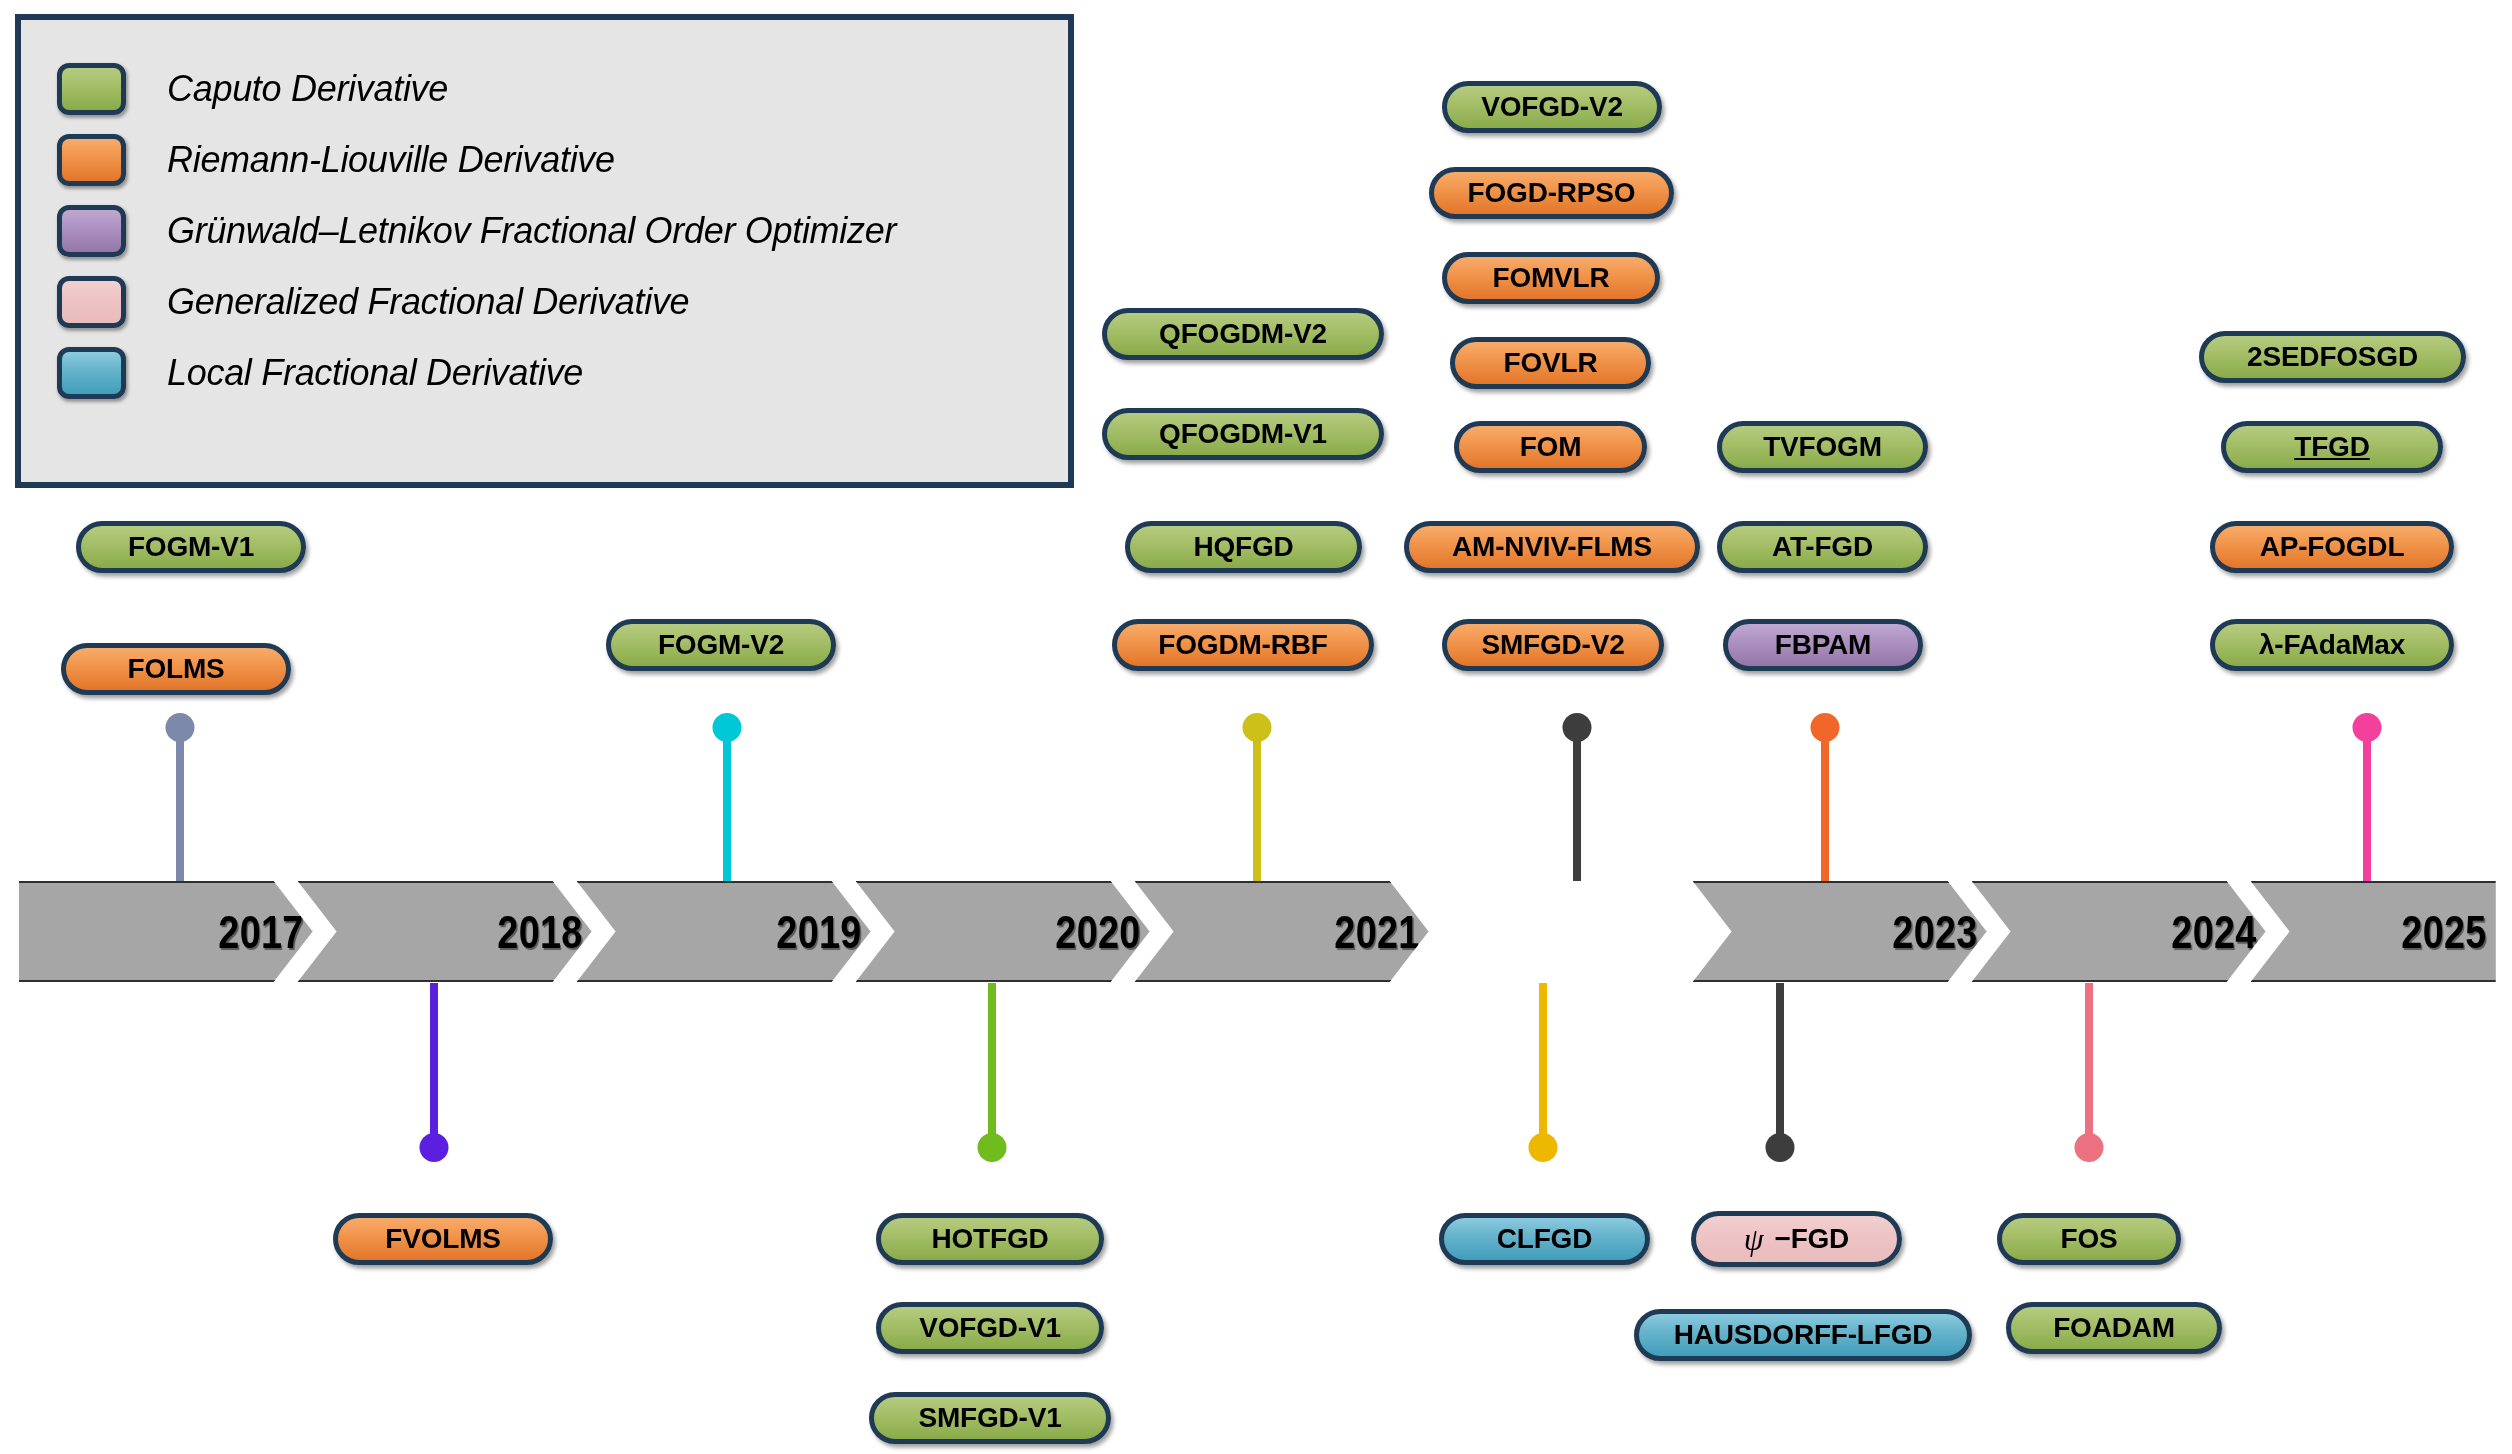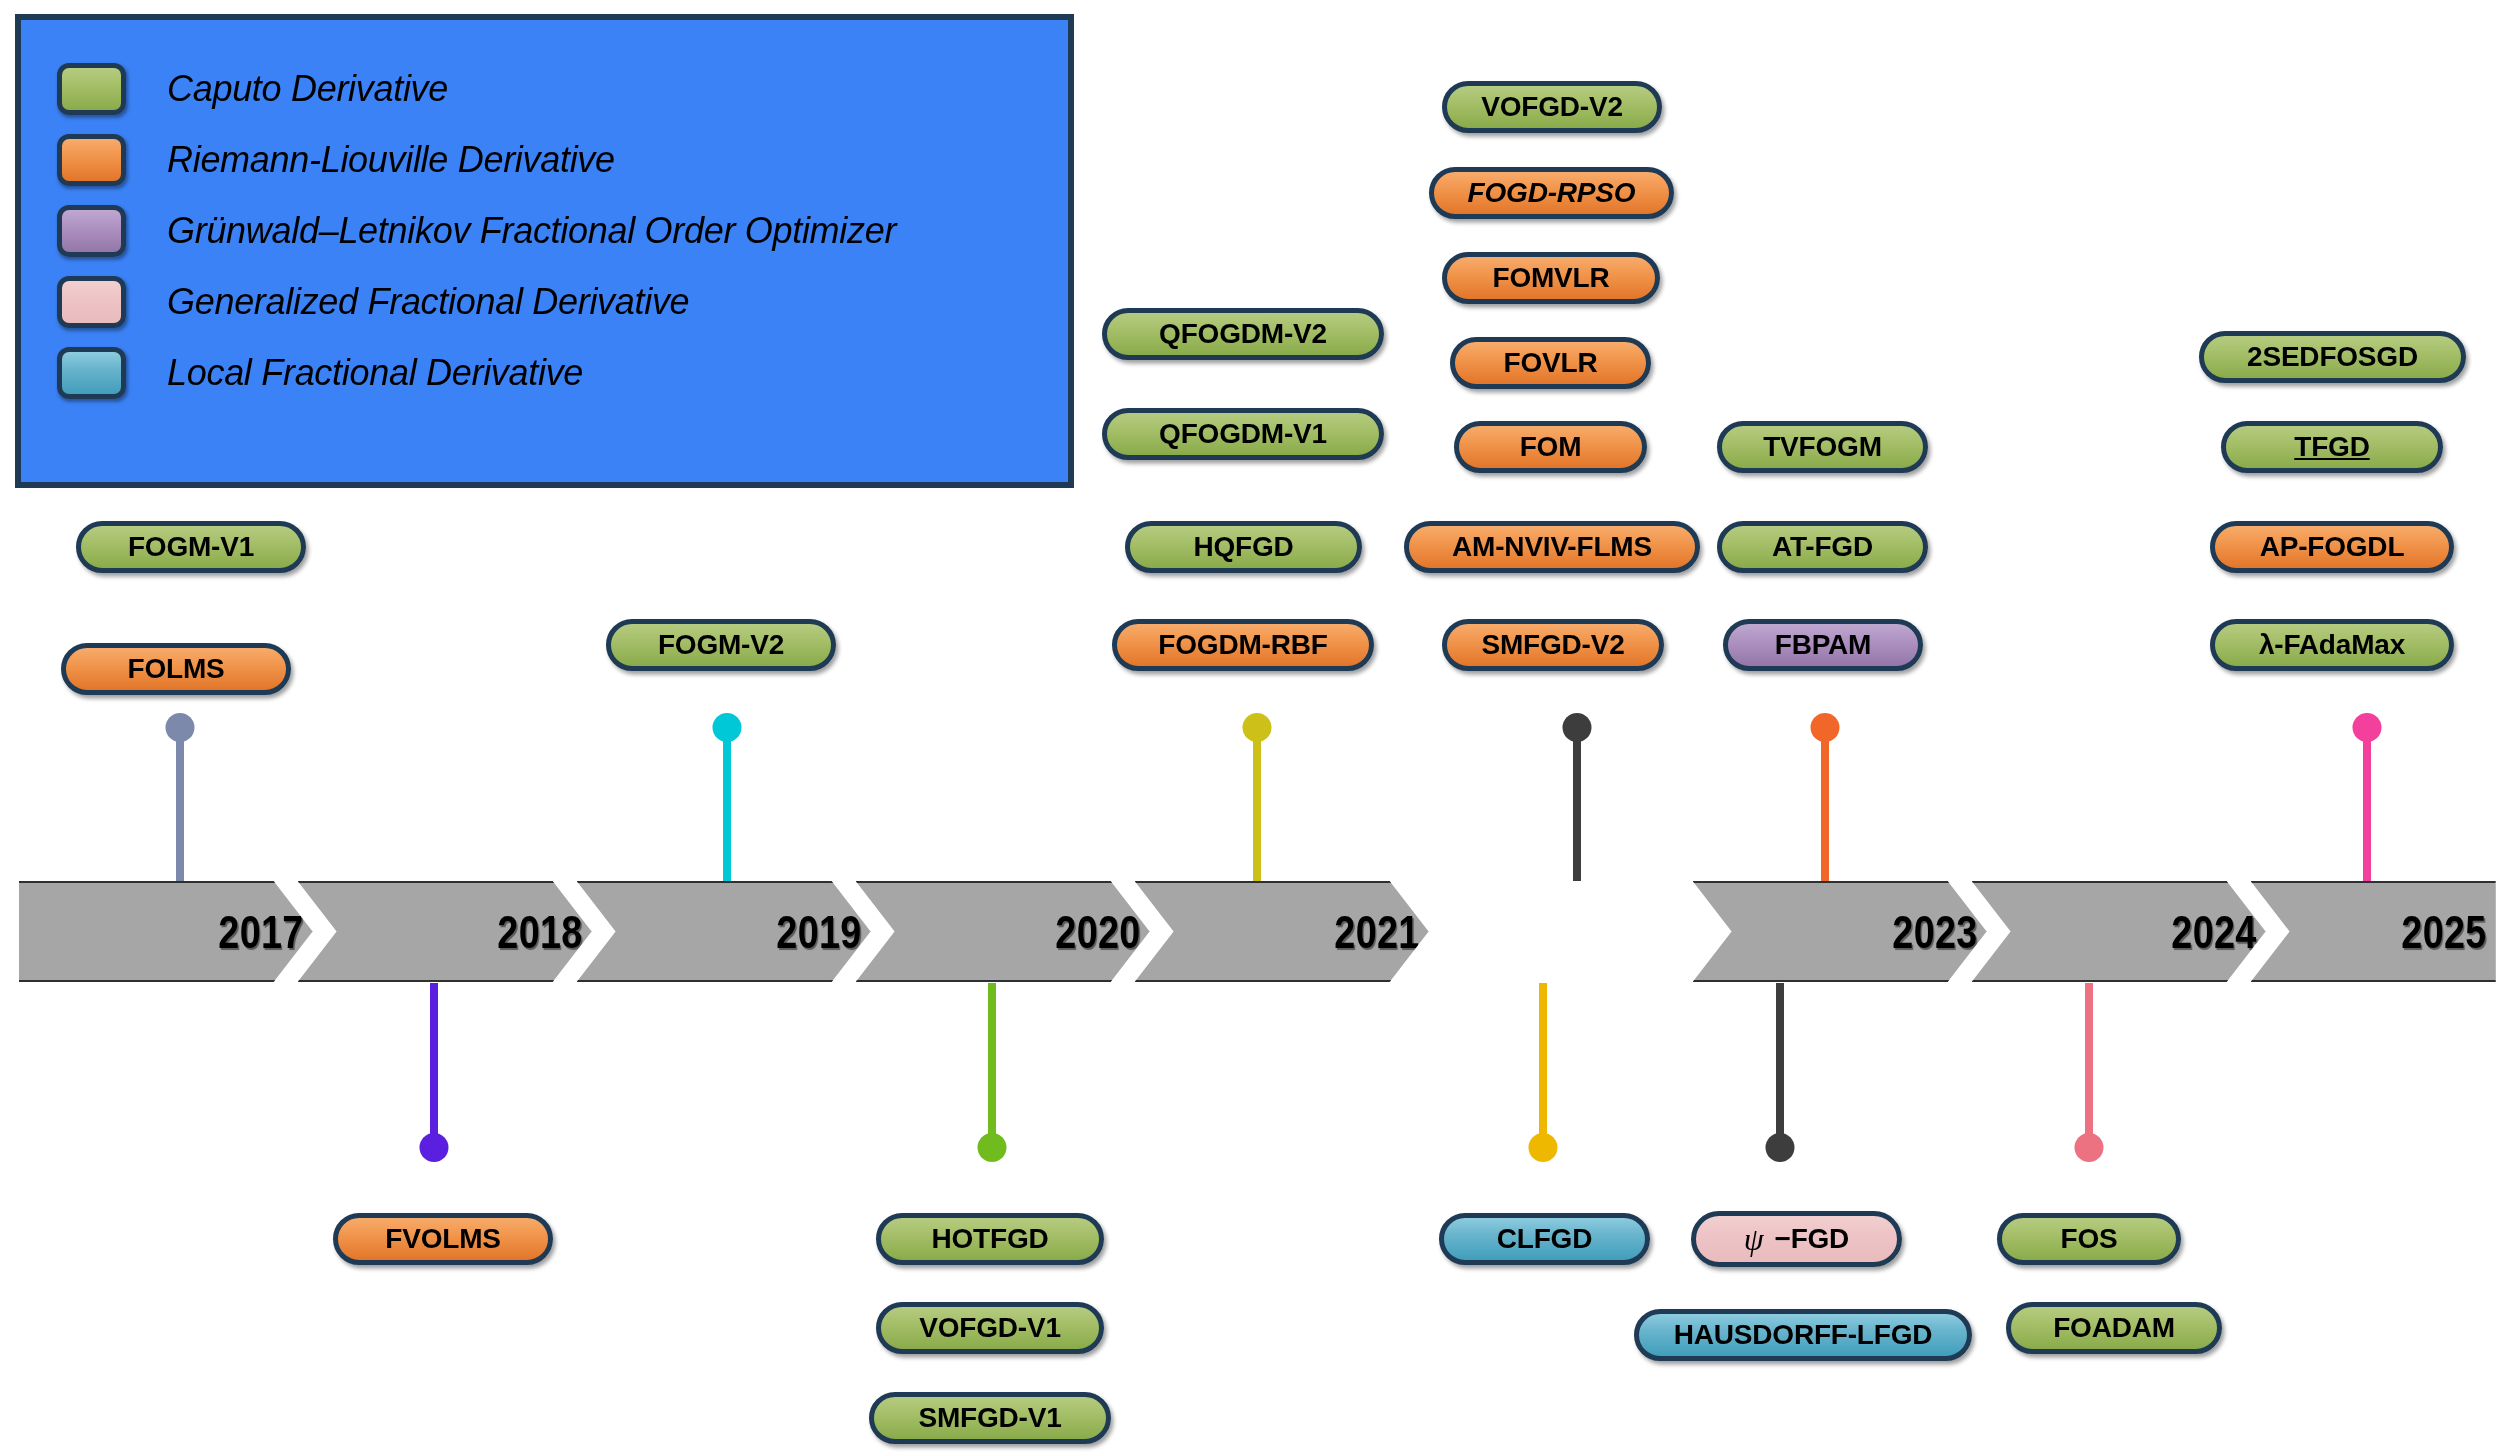--- a/index.html
+++ b/index.html
@@ -2,21 +2,21 @@
 <html style="font-size:13.5px"><head>
 <meta charset="utf-8">
 <style>
   html,body{margin:0;padding:0;background:#ffffff;}
   body{width:2512px;height:1454px;position:relative;
        font-family:"Liberation Sans","DejaVu Sans",sans-serif;
        overflow:hidden;}
 
   
   #legend{position:absolute;left:15px;top:13.5px;width:1059px;height:474px;
-          border:6px solid #1f3a55;background:#3b82f6;box-sizing:border-box;}
+          border:6px solid #1f3a55;background:#e5e5e5;box-sizing:border-box;}
   .legend-row{display:flex;align-items:center;height:71px;margin-left:36px;}
   .legend-row:first-child{margin-top:34px;}
   .legend-swatch{width:69px;height:52px;border:5px solid #1f3a55;border-radius:12px;
                  box-sizing:border-box;flex:0 0 auto;
                  box-shadow:1.7px 2.5px 3.4px rgba(0,0,0,.35);}
   .legend-label{margin-left:41px;font-style:italic;font-size:36px;color:#000;
                 white-space:nowrap;letter-spacing:-0.3px;}
 
   
   #band{position:absolute;left:18.6px;top:881px;width:2478px;height:101px;}
@@ -151,21 +151,21 @@
 <div class="pill c-caputo" style="left:876px;top:1213px;width:228px;">HOTFGD</div>
 <div class="pill c-caputo" style="left:876px;top:1302px;width:228px;">VOFGD-V1</div>
 <div class="pill c-caputo" style="left:869px;top:1392px;width:242px;">SMFGD-V1</div>
 
 <div class="pill c-caputo" style="left:1102px;top:308px;width:282px;">QFOGDM-V2</div>
 <div class="pill c-caputo" style="left:1102px;top:408px;width:282px;">QFOGDM-V1</div>
 <div class="pill c-caputo" style="left:1125px;top:521px;width:237px;">HQFGD</div>
 <div class="pill c-rl" style="left:1112px;top:619px;width:262px;">FOGDM-RBF</div>
 
 <div class="pill c-caputo" style="left:1442px;top:81px; width:220px;">VOFGD-V2</div>
-<div class="pill c-rl" style="left:1429px;top:167px;width:245px;font-style:italic;">FOGD-RPSO</div>
+<div class="pill c-rl" style="left:1429px;top:167px;width:245px;">FOGD-RPSO</div>
 <div class="pill c-rl" style="left:1442px;top:252px;width:218px;">FOMVLR</div>
 <div class="pill c-rl" style="left:1450px;top:337px;width:201px;">FOVLR</div>
 <div class="pill c-rl" style="left:1454px;top:421px;width:193px;">FOM</div>
 <div class="pill c-rl" style="left:1404px;top:521px;width:296px;">AM-NVIV-FLMS</div>
 <div class="pill c-rl" style="left:1442px;top:619px;width:222px;">SMFGD-V2</div>
 
 <div class="pill c-local" style="left:1439px;top:1213px;width:211px;">CLFGD</div>
 
 <div class="pill c-caputo" style="left:1717px;top:421px;width:211px;">TVFOGM</div>
 <div class="pill c-caputo" style="left:1717px;top:521px;width:211px;">AT-FGD</div>

